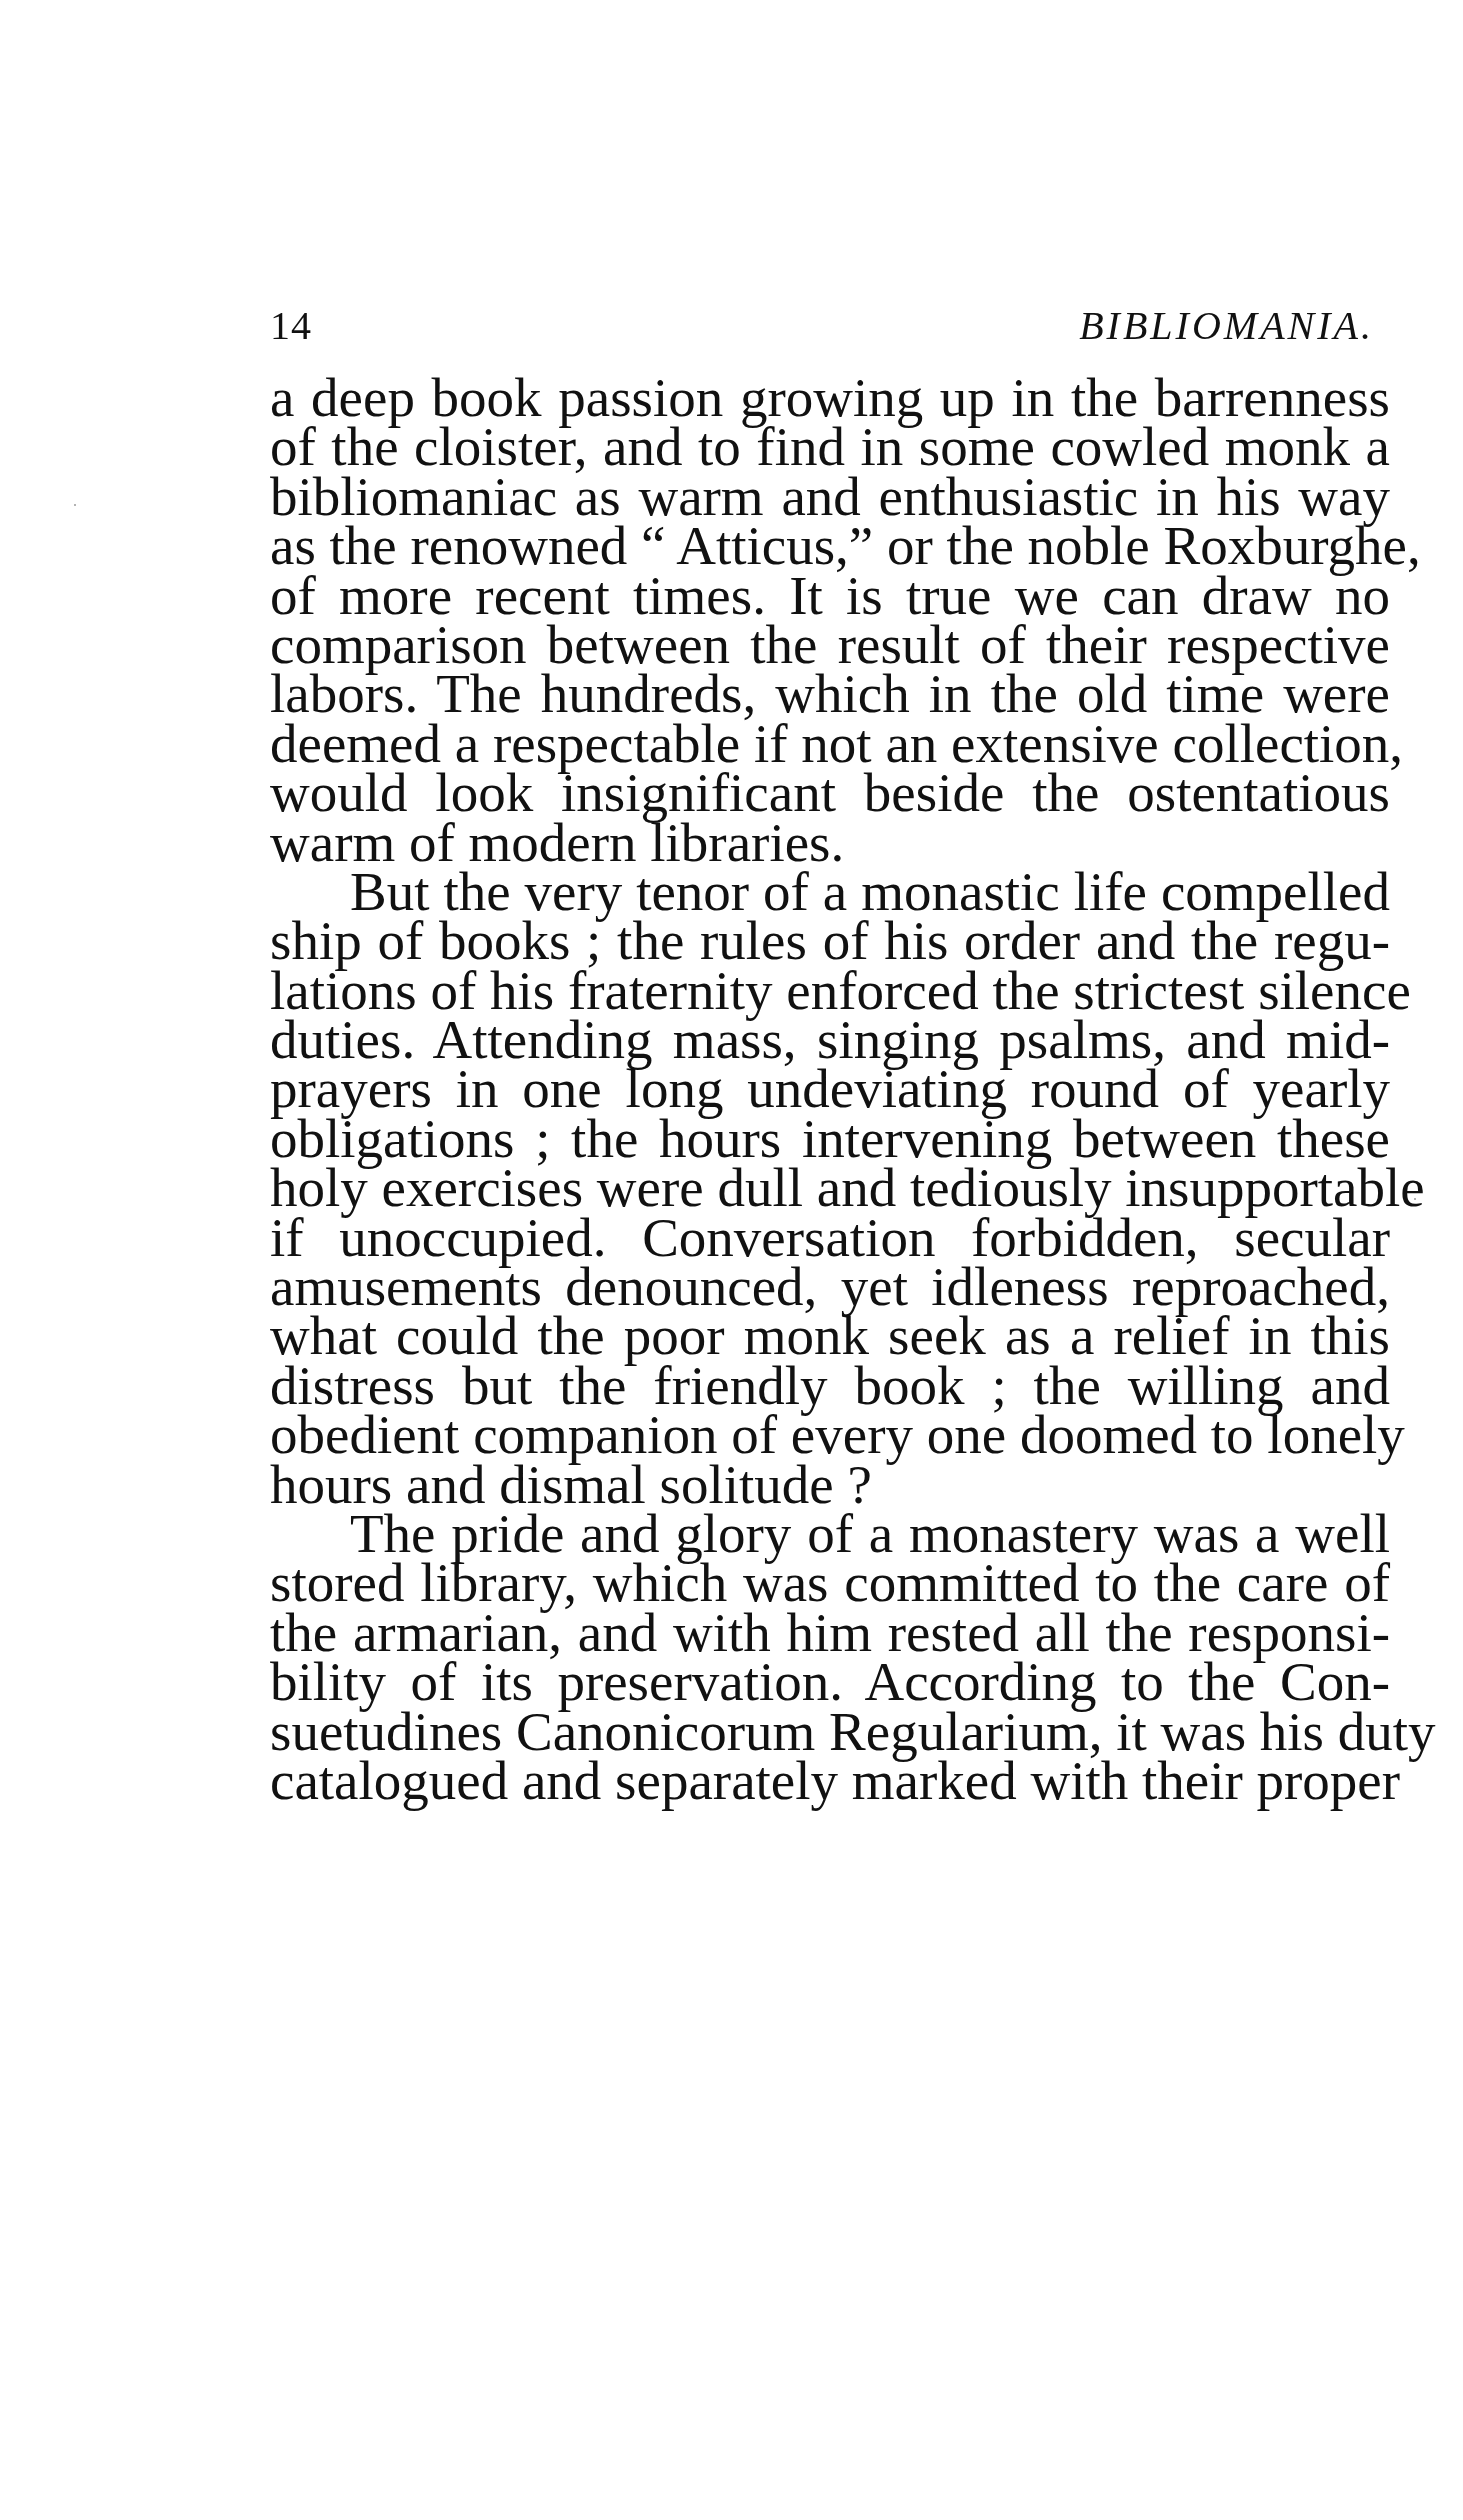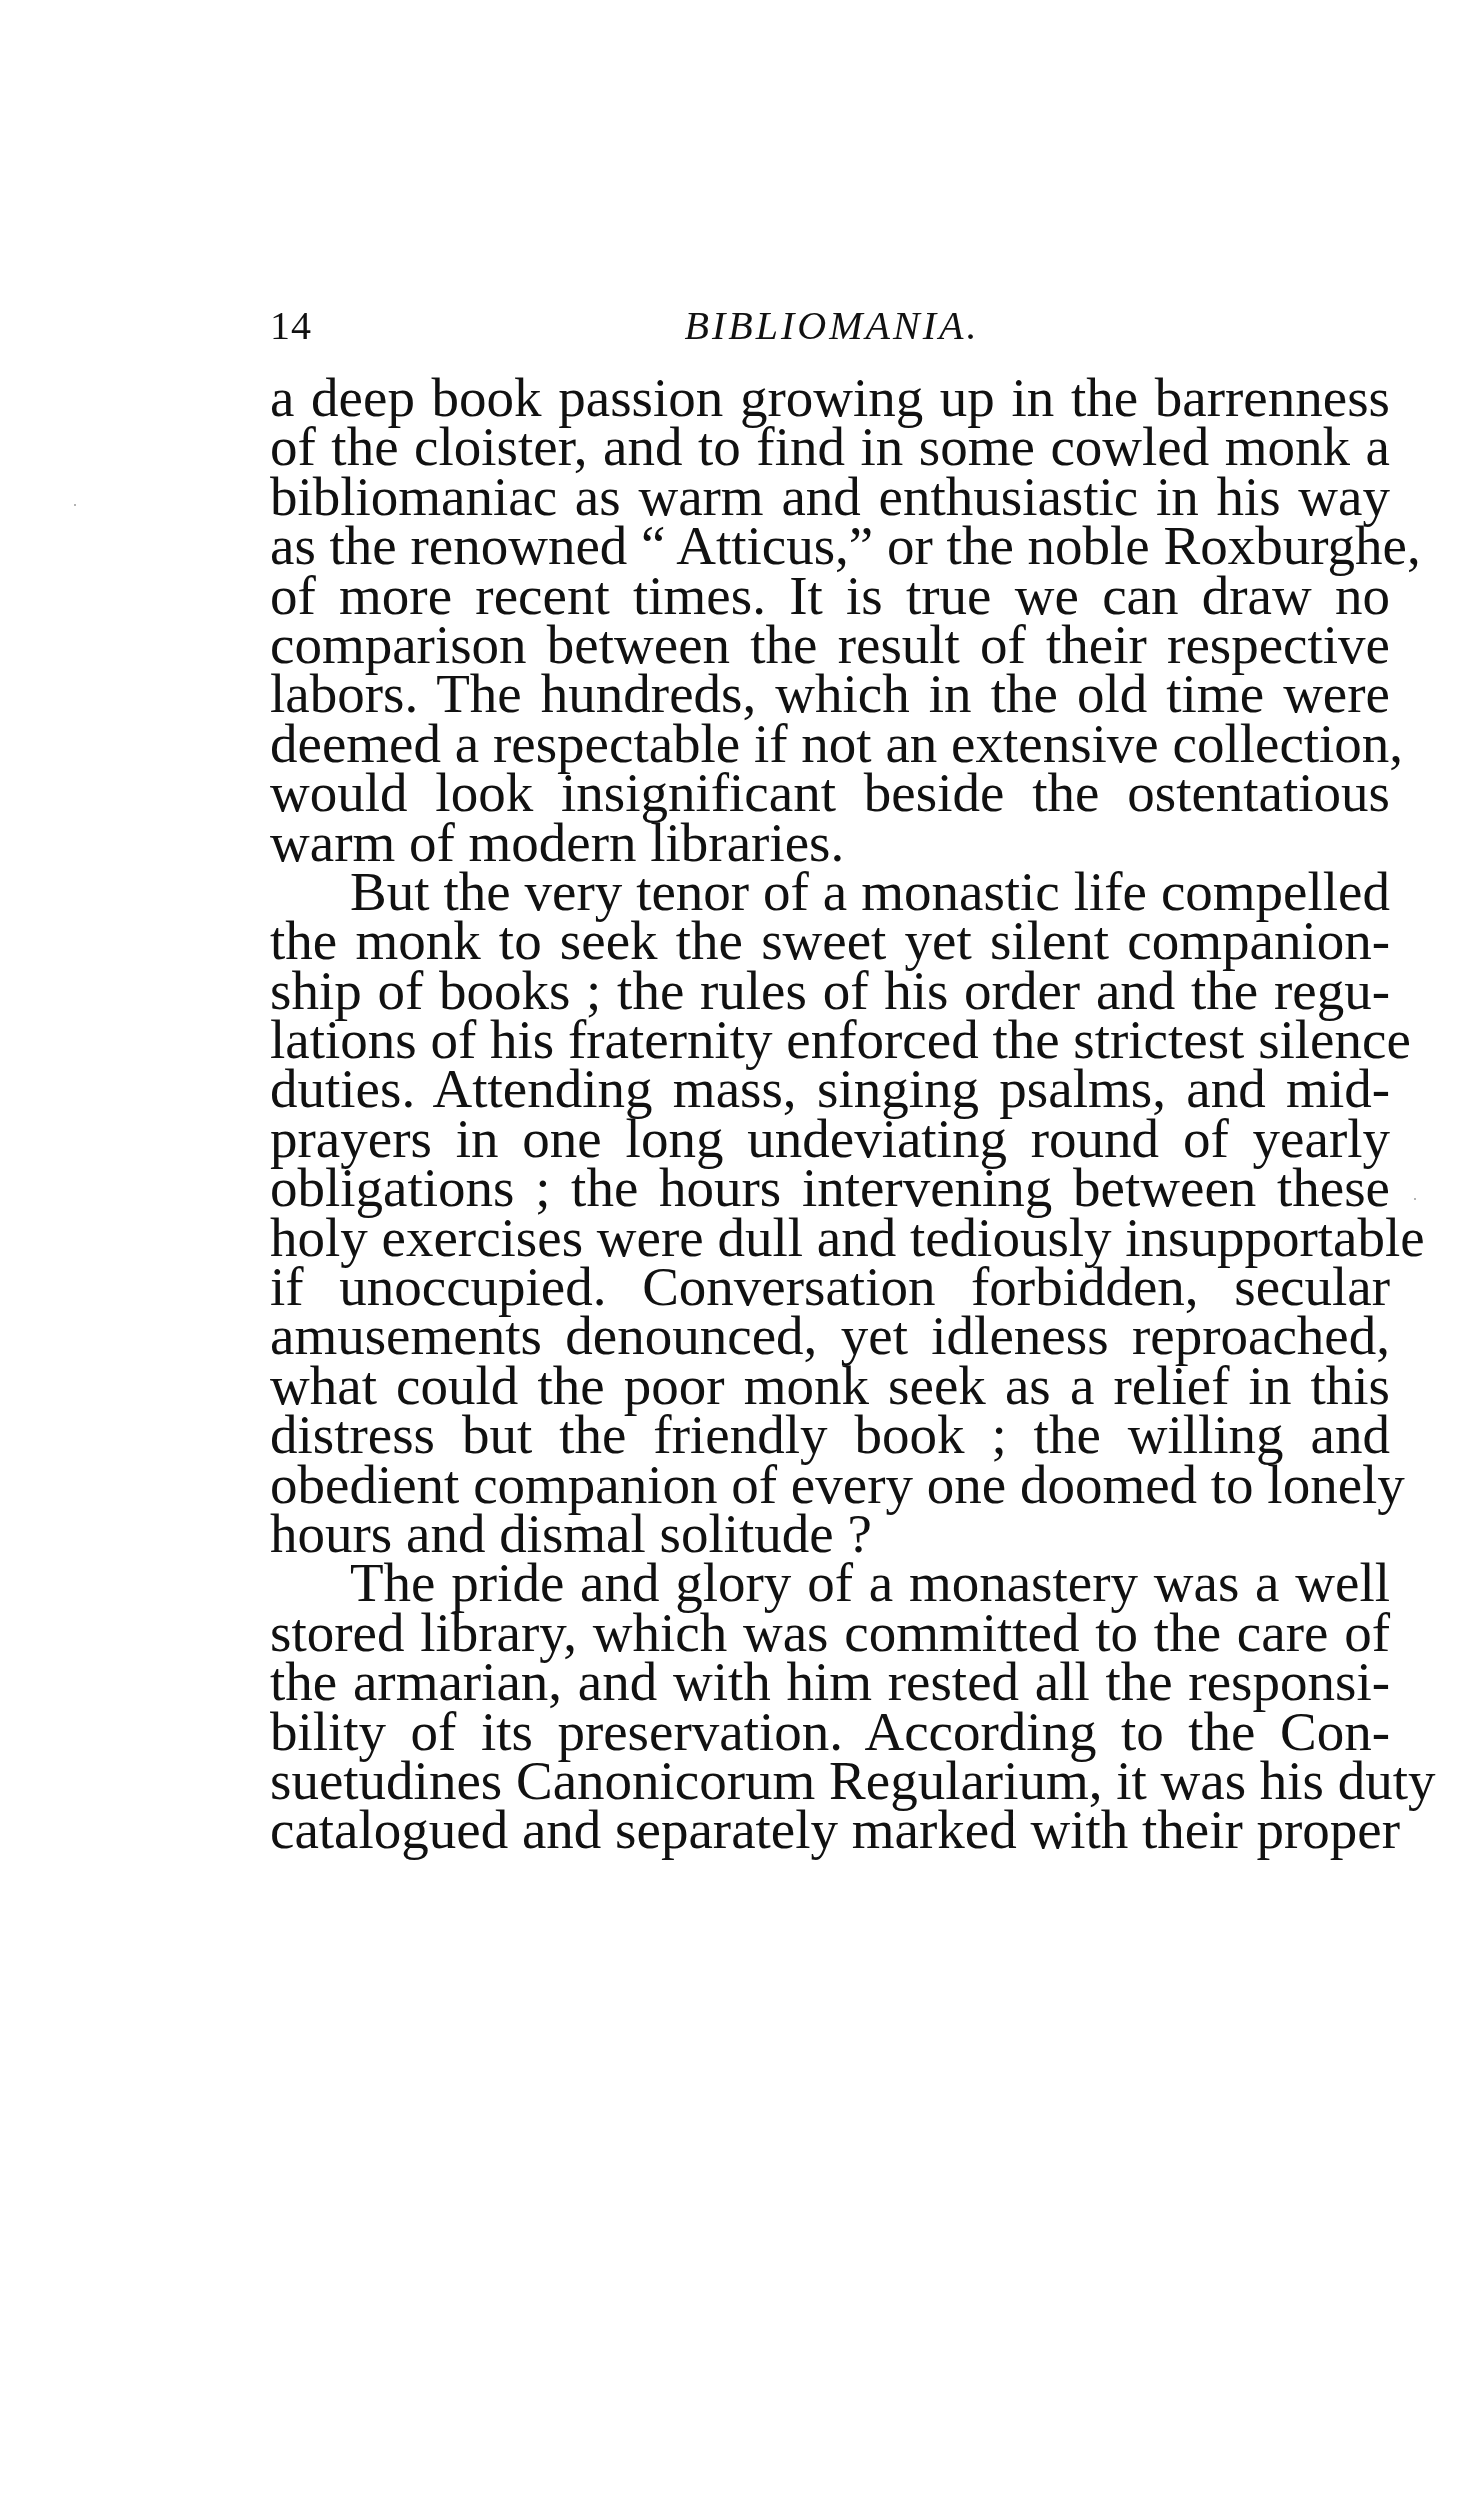--- a/index.html
+++ b/index.html
@@ -34,21 +34,21 @@
     .page-number {
       position: absolute;
       left: 0;
       top: 0;
       letter-spacing: 1px;
     }
     .running-title {
       position: absolute;
       left: 0;
       right: 16px;
-      text-align: center;
+      text-align: right;
       font-style: italic;
       letter-spacing: 3px;
       padding-left: 20px;
     }
     .body-text {
       position: absolute;
       left: 270px;
       top: 356px;
       width: 1120px;
       font-size: 55px;
@@ -93,21 +93,20 @@
     <span class="line">bibliomaniac as warm and enthusiastic in his way</span>
     <span class="line">as the renowned “ Atticus,” or the noble Roxburghe,</span>
     <span class="line">of more recent times.  It is true we can draw no</span>
     <span class="line">comparison between the result of their respective</span>
     <span class="line">labors.  The hundreds, which in the old time were</span>
     <span class="line">deemed a respectable if not an extensive collection,</span>
     <span class="line">would look insignificant beside the ostentatious</span>
     <span class="line last">warm of modern libraries.</span>
 
     <span class="line indent">But the very tenor of a monastic life compelled</span>
-    <span class="line">the monk to seek the sweet yet silent companion-</span>
     <span class="line">ship of books ; the rules of his order and the regu-</span>
     <span class="line">lations of his fraternity enforced the strictest silence</span>
     <span class="line">duties.  Attending mass, singing psalms, and mid-</span>
     <span class="line">prayers in one long undeviating round of yearly</span>
     <span class="line">obligations ; the hours intervening between these</span>
     <span class="line">holy exercises were dull and tediously insupportable</span>
     <span class="line">if unoccupied.  Conversation forbidden, secular</span>
     <span class="line">amusements denounced, yet idleness reproached,</span>
     <span class="line">what could the poor monk seek as a relief in this</span>
     <span class="line">distress but the friendly book ; the willing and</span>

